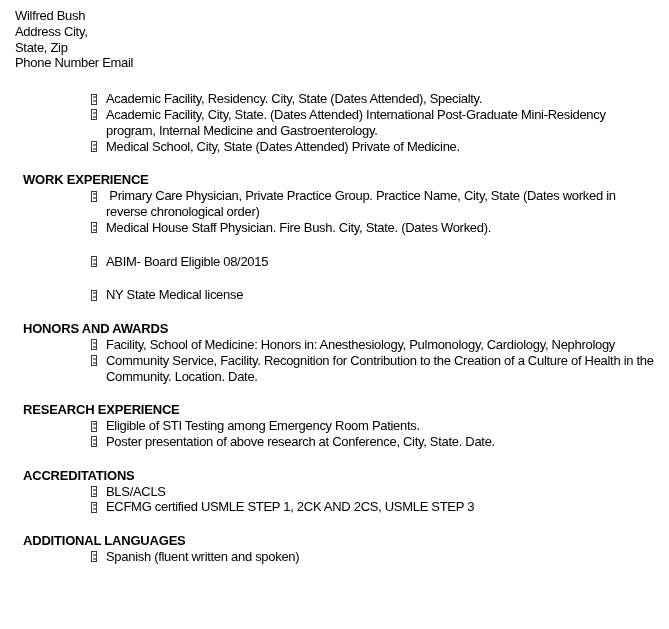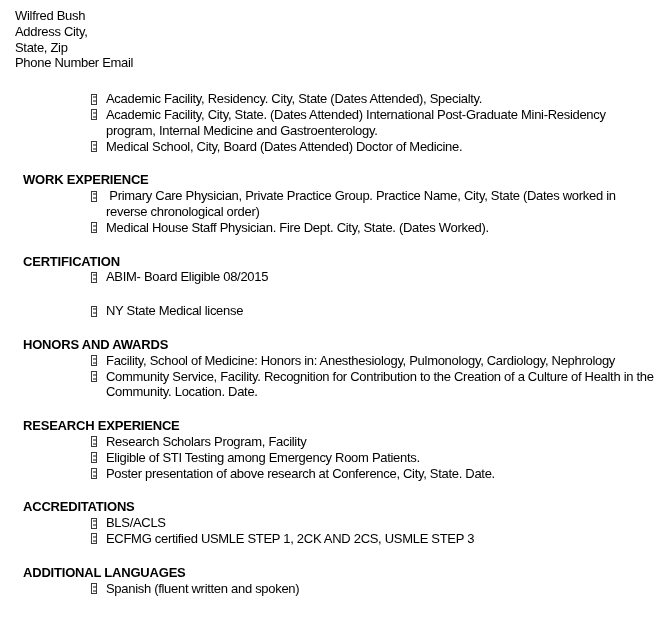--- a/index.html
+++ b/index.html
@@ -86,42 +86,41 @@
     <span class="item-text">Academic Facility, Residency. City, State (Dates Attended), Specialty.</span>
   </div>
 
   <div class="item">
     <span class="tofu"></span>
     <span class="item-text">Academic Facility, City, State. (Dates Attended) International Post-Graduate Mini-Residency program, Internal Medicine and Gastroenterology.</span>
   </div>
 
   <div class="item">
     <span class="tofu"></span>
-    <span class="item-text">Medical School, City, Board (Dates Attended) Doctor of Medicine.</span>
+    <span class="item-text">Medical School, City, State (Dates Attended) Private of Medicine.</span>
   </div>
 </div>
   </section>
 
   <section class="section">
     <h2 class="section-title">WORK EXPERIENCE</h2>
     <div class="items">
   <div class="item">
     <span class="tofu"></span>
     <span class="item-text"> Primary Care Physician, Private Practice Group. Practice Name, City, State (Dates worked in reverse chronological order)</span>
   </div>
 
   <div class="item">
     <span class="tofu"></span>
-    <span class="item-text">Medical House Staff Physician. Fire Dept. City, State. (Dates Worked).</span>
+    <span class="item-text">Medical House Staff Physician. Fire Bush. City, State. (Dates Worked).</span>
   </div>
 </div>
   </section>
 
   <section class="section">
-    <h2 class="section-title">CERTIFICATION</h2>
     <div class="items">
   <div class="item">
     <span class="tofu"></span>
     <span class="item-text">ABIM- Board Eligible 08/2015</span>
   </div>
 </div>
   </section>
 
   <section class="section">
     <div class="items">
@@ -143,24 +142,20 @@
   <div class="item">
     <span class="tofu"></span>
     <span class="item-text">Community Service, Facility. Recognition for Contribution to the Creation of a Culture of Health in the Community. Location. Date.</span>
   </div>
 </div>
   </section>
 
   <section class="section">
     <h2 class="section-title">RESEARCH EXPERIENCE</h2>
     <div class="items">
-  <div class="item">
-    <span class="tofu"></span>
-    <span class="item-text">Research Scholars Program, Facility</span>
-  </div>
 
   <div class="item">
     <span class="tofu"></span>
     <span class="item-text">Eligible of STI Testing among Emergency Room Patients.</span>
   </div>
 
   <div class="item">
     <span class="tofu"></span>
     <span class="item-text">Poster presentation of above research at Conference, City, State. Date.</span>
   </div>

